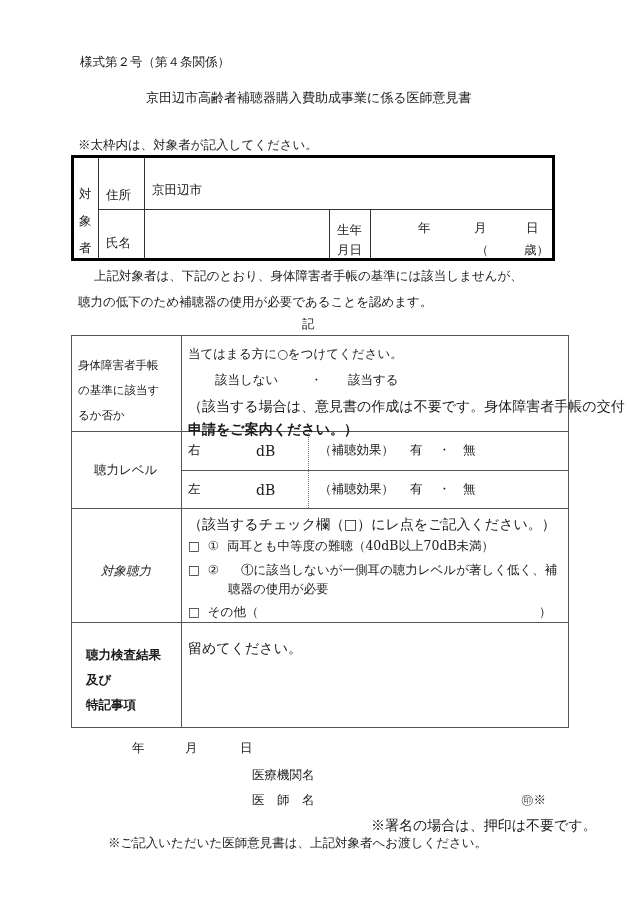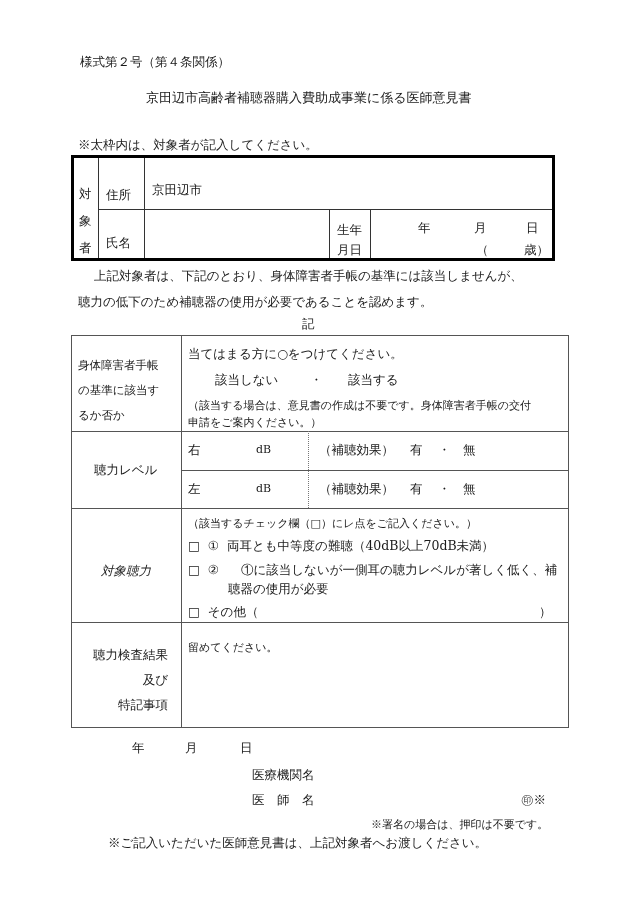--- a/index.html
+++ b/index.html
@@ -10,21 +10,21 @@
   
   .t1{position:absolute;left:71px;top:155px;width:484px;height:106px;border:3px solid #000;box-sizing:border-box;}
   .t1 .vl{position:absolute;top:0;bottom:0;border-left:1px solid #333;}
   .t1 .hl{position:absolute;border-top:1px solid #333;}
   
   .t2{position:absolute;left:71px;top:335px;width:498px;height:393px;border:1px solid #555;box-sizing:border-box;}
   .t2 .vl{position:absolute;border-left:1px solid #555;}
   .t2 .hl{position:absolute;border-top:1px solid #555;left:0;right:0;}
   .t2 .dl{position:absolute;border-left:1px dotted #777;}
   .small{font-size:11.5px;}
-  .sm2{font-size:11px;}
+  .sm2{font-size:14px;}
 </style>
 </head>
 <body>
 
 <div class="abs" style="left:80px;top:54px;">様式第２号（第４条関係）</div>
 <div class="abs title" style="left:146px;top:89px;">京田辺市高齢者補聴器購入費助成事業に係る医師意見書</div>
 <div class="abs" style="left:78px;top:137px;">※太枠内は、対象者が記入してください。</div>
 
 <div class="t1">
   <div class="vl" style="left:24px;"></div>
@@ -68,21 +68,21 @@
   <div class="abs small" style="left:6px;top:17px;line-height:25px;">
     <div>身体障害者手帳</div>
     <div>の基準に該当す</div>
     <div>るか否か</div>
   </div>
   <div class="abs" style="left:116px;top:10px;">当てはまる方に○をつけてください。</div>
   <div class="abs" style="left:143px;top:36px;">該当しない</div>
   <div class="abs" style="left:238px;top:36px;">・</div>
   <div class="abs" style="left:276px;top:36px;">該当する</div>
   <div class="abs sm2" style="left:116px;top:62px;">（該当する場合は、意見書の作成は不要です。身体障害者手帳の交付</div>
-  <div class="abs sm2" style="left:116px;top:79px;">申請をご案内ください。）</div>
+  <div class="abs sm2" style="left:116px;top:85px;font-weight:bold;">申請をご案内ください。）</div>
 
   <div class="abs" style="left:22px;top:126px;">聴力レベル</div>
   <div class="abs" style="left:116px;top:106px;">右</div>
   <div class="abs" style="left:134px;top:98px;width:100px;height:34px;"></div>
   <div class="abs sm2" style="left:184px;top:107px;">dB</div>
   <div class="abs" style="left:247px;top:106px;">（補聴効果）</div>
   <div class="abs" style="left:338px;top:106px;">有</div>
   <div class="abs" style="left:366px;top:106px;">・</div>
   <div class="abs" style="left:391px;top:106px;">無</div>
 
@@ -107,21 +107,21 @@
     <span style="margin-left:18px;">①に該当しないが一側耳の聴力レベルが著しく低く、補</span>
   </div>
   <div class="abs" style="left:156px;top:245px;">聴器の使用が必要</div>
   <div class="abs" style="left:116px;top:268px;">
     <span>□</span>
     <span style="margin-left:4px;">その他（</span>
   </div>
   <div class="abs" style="left:160px;top:266px;width:300px;height:18px;"></div>
   <div class="abs" style="left:467px;top:268px;">）</div>
 
-  <div class="abs" style="left:14px;top:306px;line-height:25px;text-align:right;width:82px;">
+  <div class="abs" style="left:14px;top:306px;line-height:25px;text-align:left;width:82px;font-weight:bold;">
     <div>聴力検査結果</div>
     <div>及び</div>
     <div>特記事項</div>
   </div>
   <div class="abs sm2" style="left:116px;top:304px;">留めてください。</div>
   <div class="abs" style="left:111px;top:322px;width:382px;height:68px;"></div>
 </div>
 
 <div class="abs" style="left:132px;top:740px;">年</div>
 <div class="abs" style="left:185px;top:740px;">月</div>

